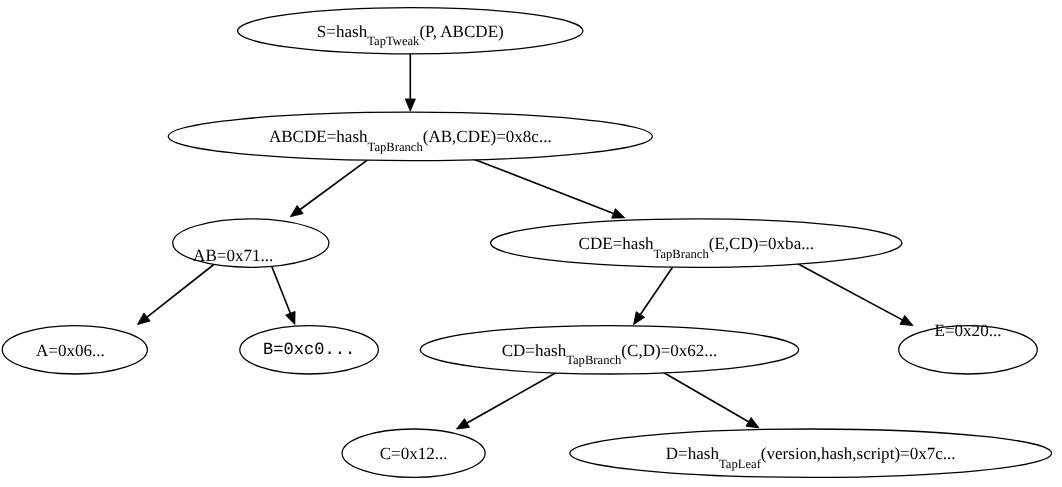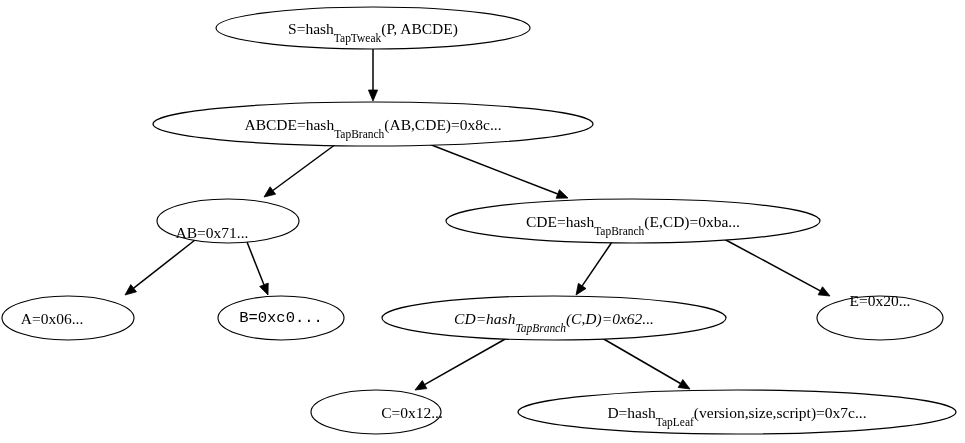--- a/index.html
+++ b/index.html
@@ -112,21 +112,21 @@
         <ellipse class="node-ellipse" cx="376" cy="412" rx="65" ry="22"></ellipse>
         <ellipse class="node-ellipse" cx="737" cy="412" rx="219" ry="22"></ellipse>
       </g>
   </svg>
 
   <div id="labels-layer">
       <div class="node-label" style="left: 373px; top: 29px;"><span>S=hash</span><sub>TapTweak</sub><span>(P, ABCDE)</span></div>
       <div class="node-label" style="left: 373px; top: 125px;"><span>ABCDE=hash</span><sub>TapBranch</sub><span>(AB,CDE)=0x8c...</span></div>
       <div class="node-label" style="left: 212px; top: 222px; margin-top: 11px;"><span>AB=0x71...</span></div>
       <div class="node-label" style="left: 633px; top: 222px; font-family: Liberation Serif, serif;"><span>CDE=hash</span><sub>TapBranch</sub><span>(E,CD)=0xba...</span></div>
-      <div class="node-label" style="left: 52px; top: 319px; text-align: center;"><span>A=0x06...</span></div>
+      <div class="node-label" style="left: 64px; top: 319px; text-align: center;"><span>A=0x06...</span></div>
       <div class="node-label" style="left: 281px; top: 319px; font-family: Liberation Mono, monospace;"><span>B=0xc0...</span></div>
-      <div class="node-label" style="left: 554px; top: 319px; font-style: italic;"><span>CD=hash</span><sub>TapBranch</sub><span>(C,D)=0x62...</span></div>
+      <div class="node-label" style="left: 554px; top: 319px;"><span>CD=hash</span><sub>TapBranch</sub><span>(C,D)=0x62...</span></div>
       <div class="node-label" style="left: 880px; top: 301px;"><span>E=0x20...</span></div>
-      <div class="node-label" style="left: 376px; top: 413px; margin-left: 36px;"><span>C=0x12...</span></div>
-      <div class="node-label" style="left: 737px; top: 413px;"><span>D=hash</span><sub>TapLeaf</sub><span>(version,size,script)=0x7c...</span></div>
+      <div class="node-label" style="left: 376px; top: 413px;"><span>C=0x12...</span></div>
+      <div class="node-label" style="left: 737px; top: 413px;"><span>D=hash</span><sub>TapLeaf</sub><span>(version,hash,script)=0x7c...</span></div>
     </div>
 
 </div>
 
 </body></html>

